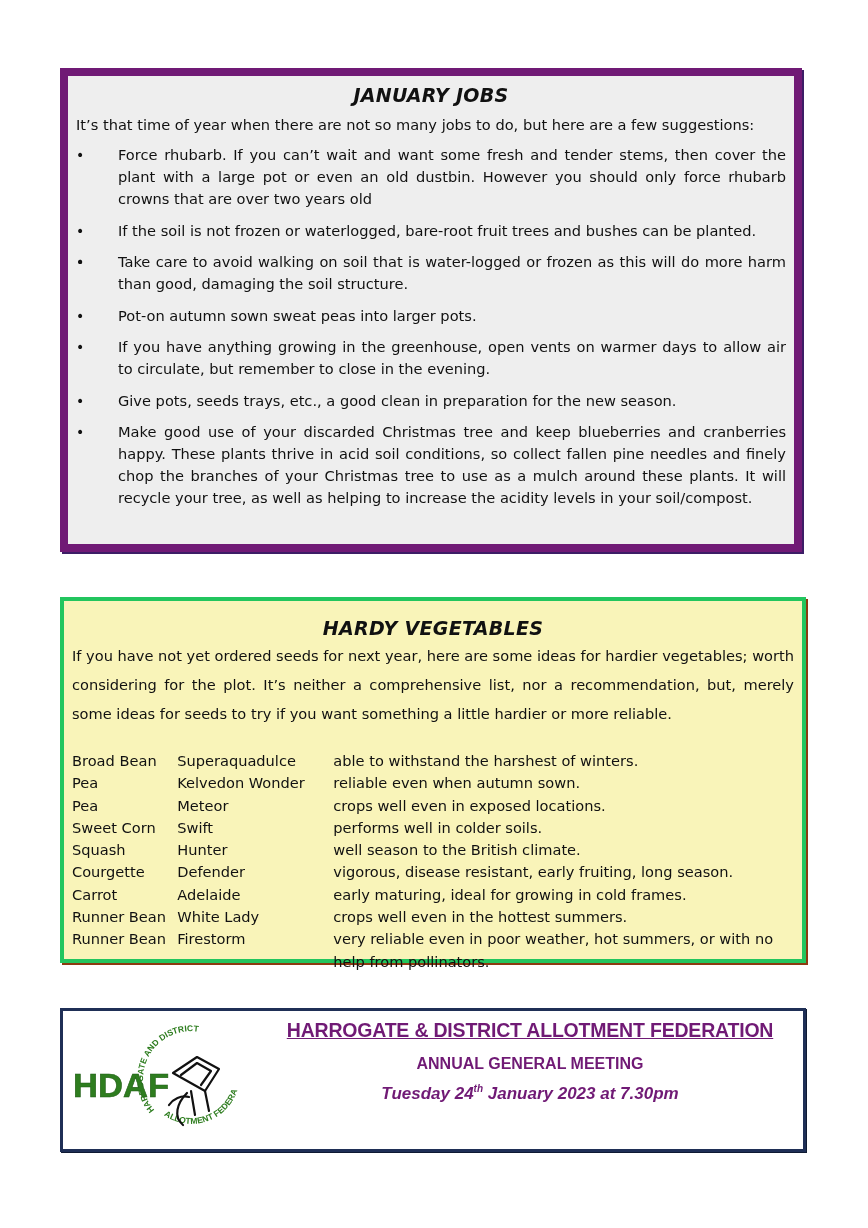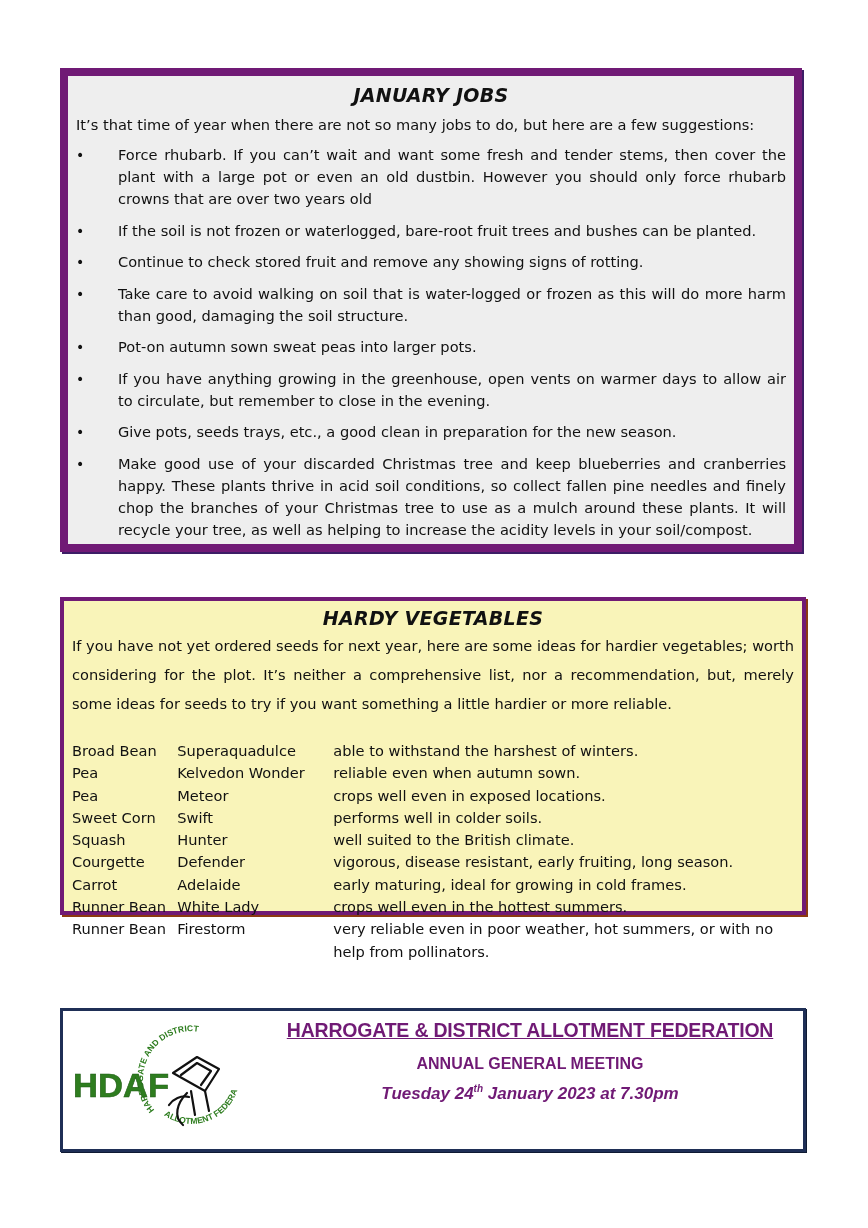--- a/index.html
+++ b/index.html
@@ -8,24 +8,24 @@
       font-family: "DejaVu Sans", sans-serif; color: #111;
     }
     .box { position: absolute; box-sizing: border-box; }
     #jobs-box {
       left: 60px; top: 68px; width: 742px; height: 484px;
       background: #eeeeee; border: 8px solid #701a75;
       box-shadow: 2px 2px 0 #3d1d66;
       padding: 6px 8px 0 8px;
     }
     #veg-box {
-      left: 60px; top: 597px; width: 746px; height: 318px;
-      background: #f9f4b9; border: 4px solid #701a75;
+      left: 60px; top: 597px; width: 746px; height: 366px;
+      background: #f9f4b9; border: 4px solid #22c55e;
       box-shadow: 2px 2px 0 #8c3a10;
-      padding: 4px 8px 0 8px;
+      padding: 14px 8px 0 8px;
     }
     #agm-box {
       left: 60px; top: 1008px; width: 746px; height: 144px;
       background: #ffffff; border: 3px solid #1f2f56;
       box-shadow: 1px 1px 0 #0f1a33;
     }
     .title {
       text-align: center; font-style: italic; font-weight: bold;
       font-size: 19px; letter-spacing: 0.3px; margin: 0;
     }
@@ -64,21 +64,21 @@
   </style>
 </head>
 <body>
 
 <div class="box" id="jobs-box">
   <h2 class="title">JANUARY JOBS</h2>
   <p class="intro body-text">It’s that time of year when there are not so many jobs to do, but here are a few suggestions:</p>
   <ul class="jobs">
     <li><span class="bullet">•</span><span>Force rhubarb.  If you can’t wait and want some fresh and tender stems, then cover the plant with a large pot or even an old dustbin.  However you should only force rhubarb crowns that are over two years old</span></li>
     <li><span class="bullet">•</span><span>If the soil is not frozen or waterlogged, bare-root fruit trees and bushes can be planted.</span></li>
-    <li><span class="bullet">•</span><span>Continue to check stored fruit and remove any showing signs of rotting.</span></li>
+    <li><span class="bullet">•</span></li>
     <li><span class="bullet">•</span><span>Take care to avoid walking on soil that is water-logged or frozen as this will do more harm than good, damaging the soil structure.</span></li>
     <li><span class="bullet">•</span><span>Pot-on autumn sown sweat peas into larger pots.</span></li>
     <li><span class="bullet">•</span><span>If you have anything growing in the greenhouse, open vents on warmer days to allow air to circulate, but remember to close in the evening.</span></li>
     <li><span class="bullet">•</span><span>Give pots, seeds trays, etc., a good clean in preparation for the new season.</span></li>
     <li><span class="bullet">•</span><span>Make good use of your discarded Christmas tree and keep blueberries and cranberries happy.  These plants thrive in acid soil conditions, so collect fallen pine needles and finely chop the branches of your Christmas tree to use as a mulch around these plants.  It will recycle your tree, as well as helping to increase the acidity levels in your soil/compost.</span></li>
   </ul>
 </div>
 
 <div class="box" id="veg-box">
   <h2 class="title">HARDY VEGETABLES</h2>
@@ -101,21 +101,21 @@
           <td class="c3">crops well even in exposed locations.</td>
         </tr>
         <tr>
           <td class="c1">Sweet Corn</td>
           <td class="c2">Swift</td>
           <td class="c3">performs well in colder soils.</td>
         </tr>
         <tr>
           <td class="c1">Squash</td>
           <td class="c2">Hunter</td>
-          <td class="c3">well suited to the British climate.</td>
+          <td class="c3">well season to the British climate.</td>
         </tr>
         <tr>
           <td class="c1">Courgette</td>
           <td class="c2">Defender</td>
           <td class="c3">vigorous, disease resistant, early fruiting, long season.</td>
         </tr>
         <tr>
           <td class="c1">Carrot</td>
           <td class="c2">Adelaide</td>
           <td class="c3">early maturing, ideal for growing in cold frames.</td>

